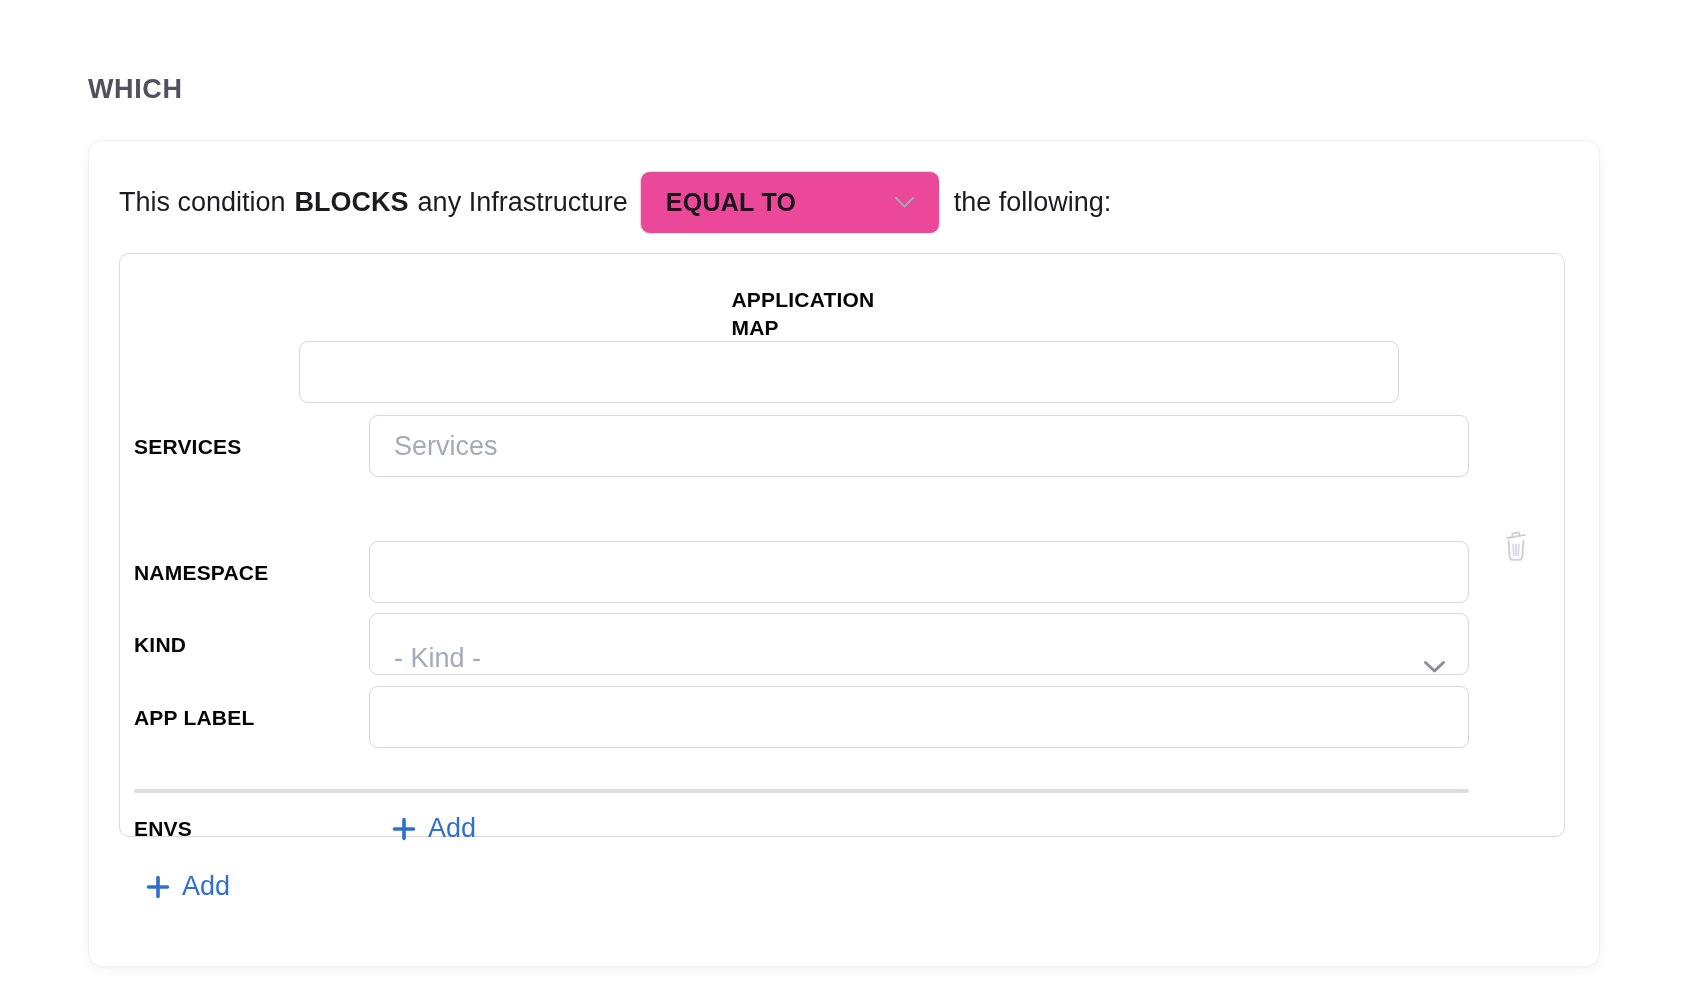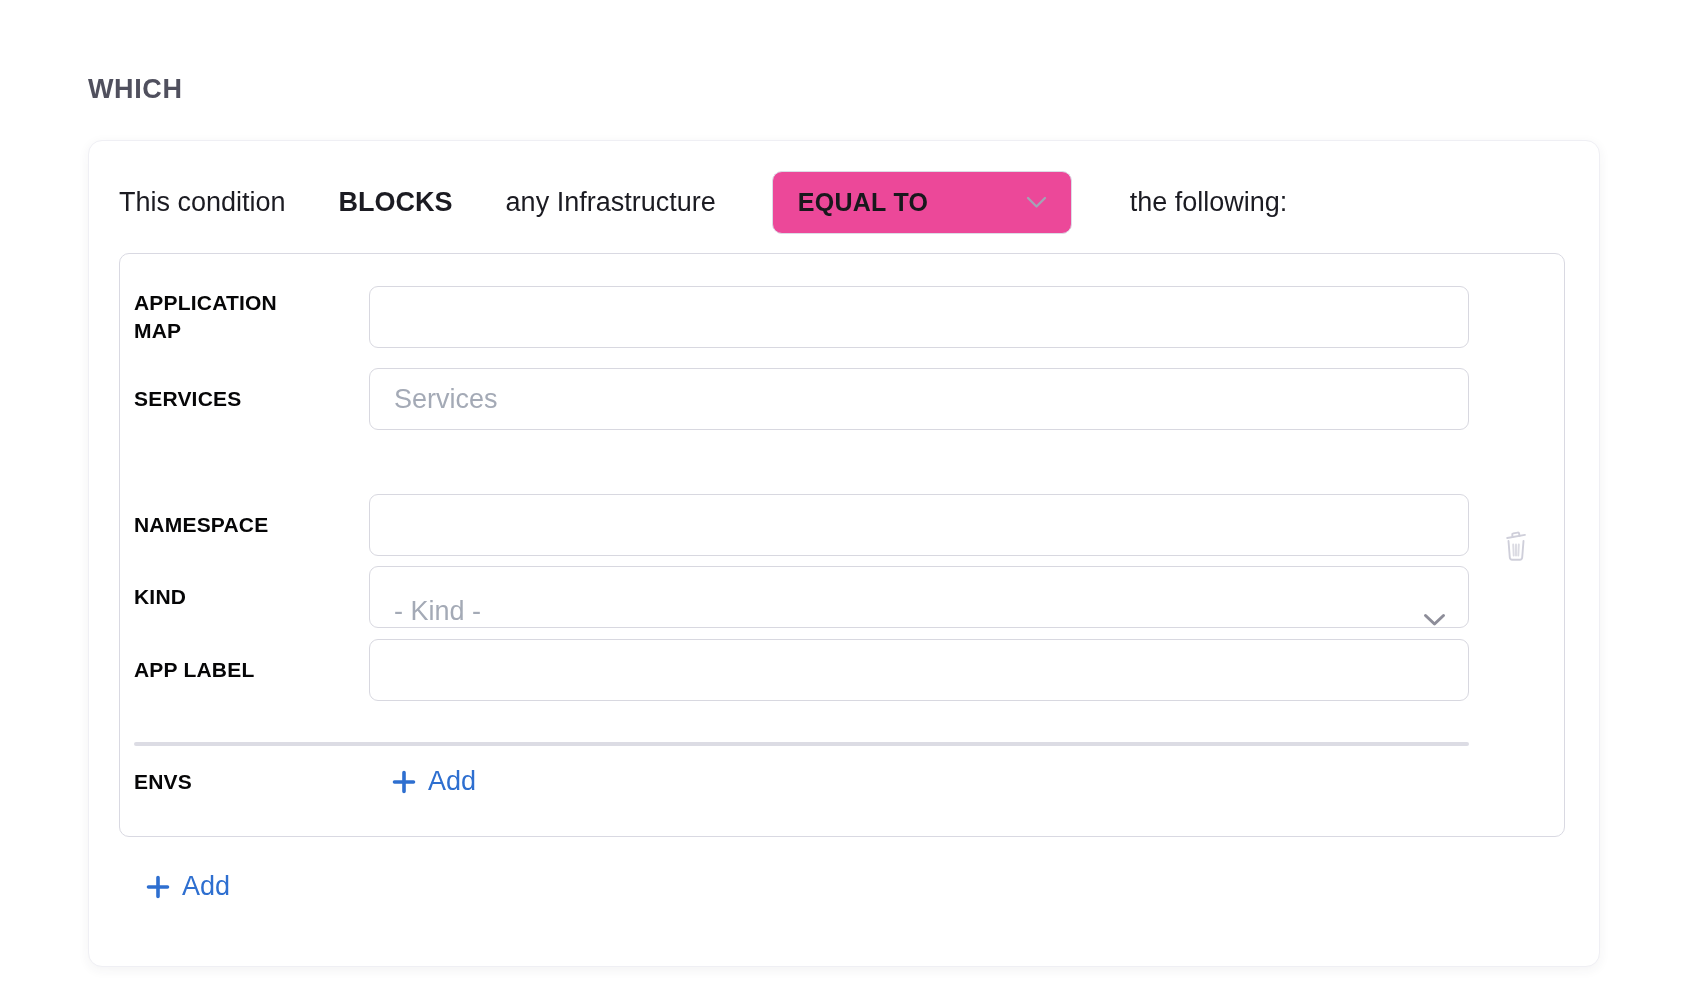--- a/index.html
+++ b/index.html
@@ -27,21 +27,20 @@
     border-radius:14px;
     box-shadow:0 3px 12px rgba(45,45,70,.06);
     padding:30px 31px 0 30px;
   }
 
   
   .condition-line {
     display:flex; align-items:center;
     font-size:27px; color:#1b1b22;
     height:63px;
-    gap:44px;
   }
   .condition-line .w { margin-right:9px; }
   .condition-line .bold { font-weight:700; }
 
   .operator-select {
     width:300px; height:63px;
     margin:0 14px 0 12px;
     background:#ec4899;
     border:1.5px solid #dcdce6;
     border-radius:10px;
@@ -56,21 +55,21 @@
   .fields-box {
     position:relative;
     margin-top:19px;
     width:1446px; height:584px;
     border:1.5px solid #d9d9e2;
     border-radius:10px;
     padding:32px 0 0 14px;
   }
 
   .field-row { display:flex; align-items:center; }
-  .mb12 { margin-bottom:20px; }
+  .mb12 { margin-bottom:12px;flex-direction:column; }
   .mb40 { margin-bottom:64px; }
   .mb10 { margin-bottom:10px; }
   .mb11 { margin-bottom:11px; }
 
   .field-label {
     width:235px; min-width:235px;
     padding-right:20px;
     font-size:21px; font-weight:700; letter-spacing:.2px;
     color:#060607; line-height:1.32;
   }

